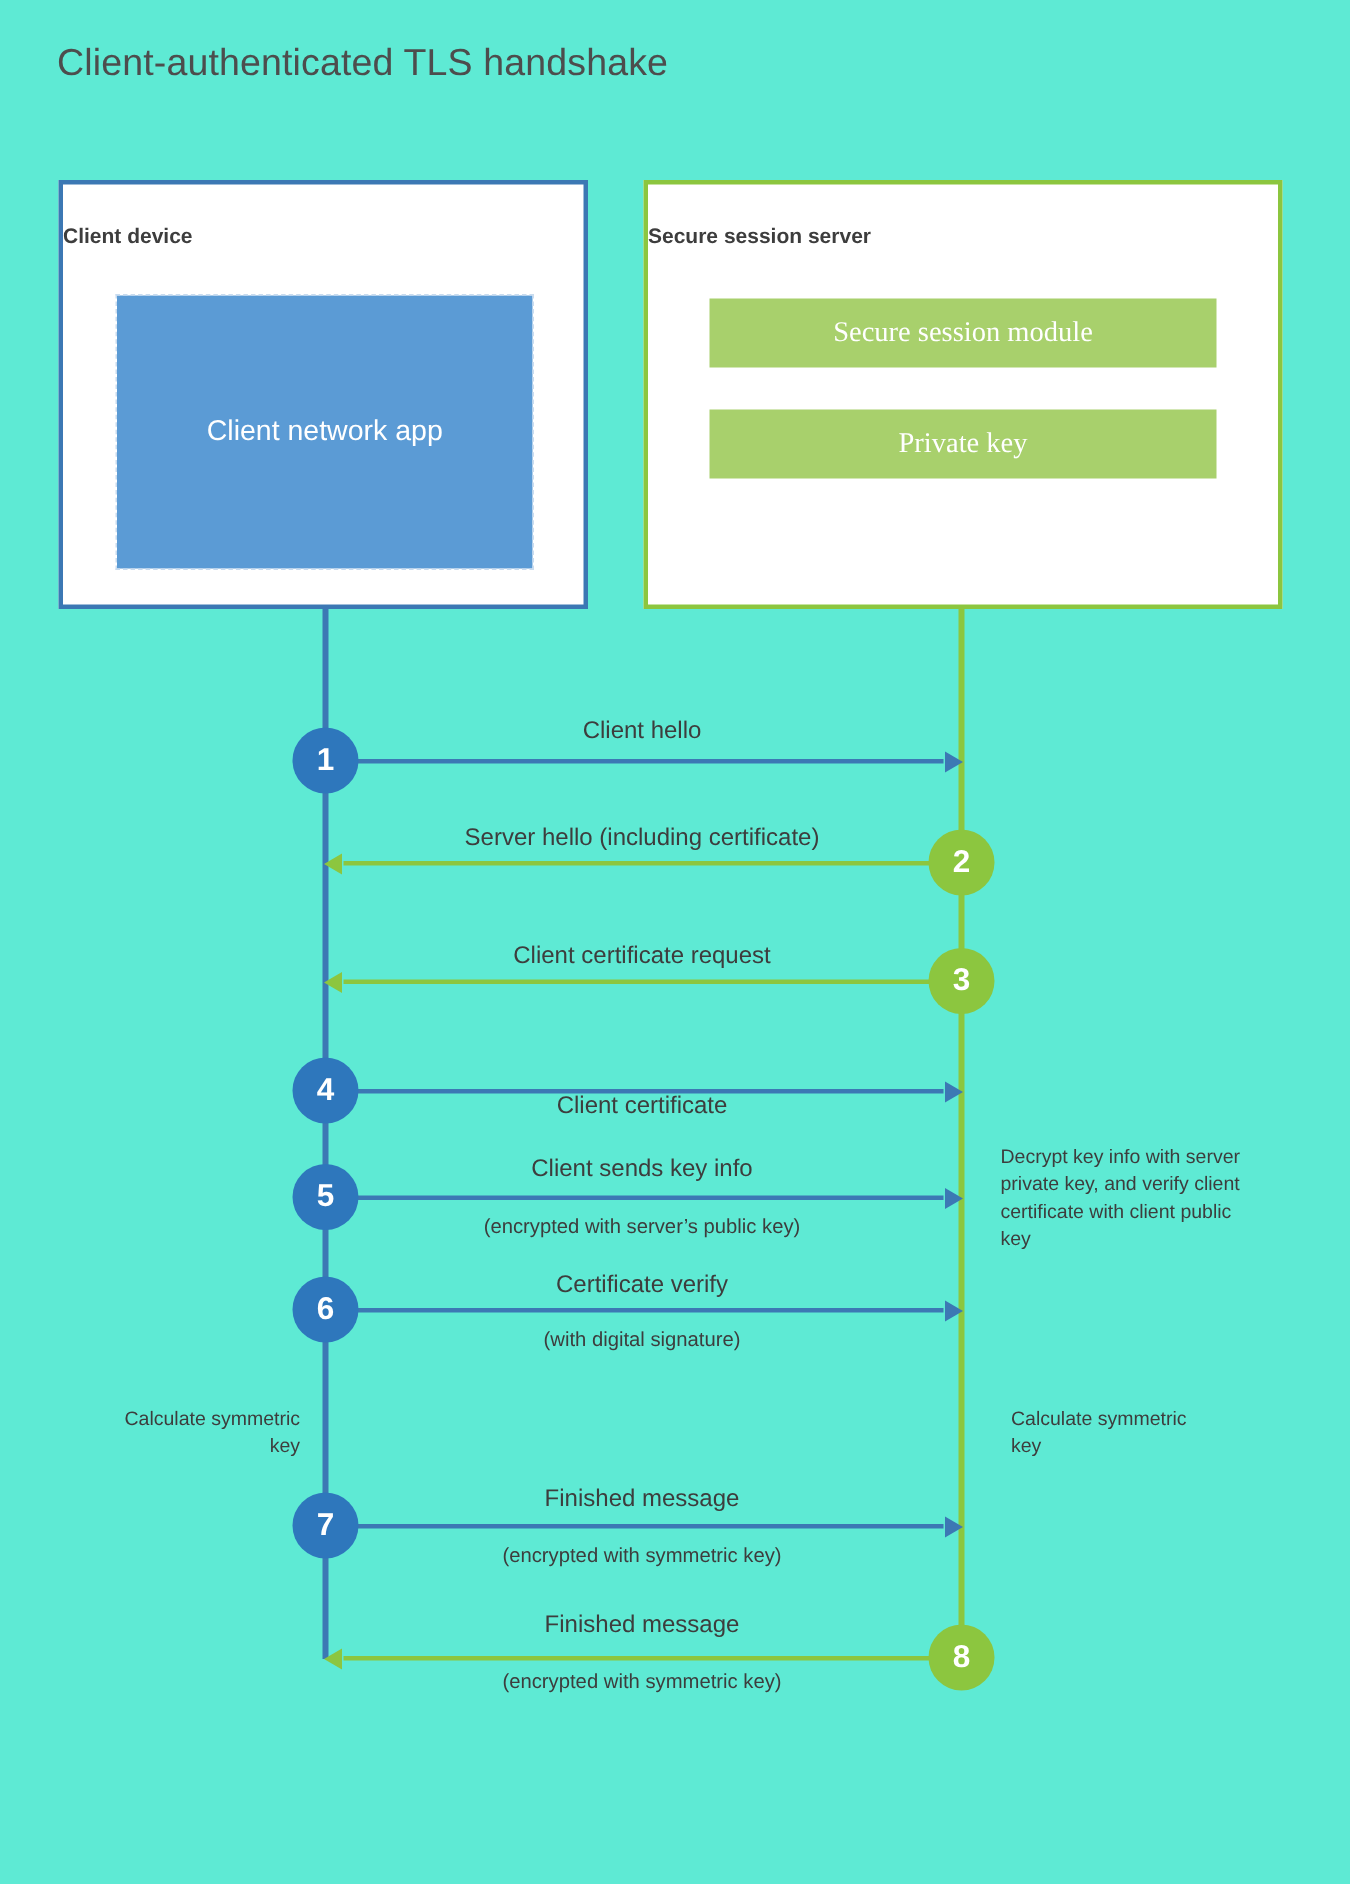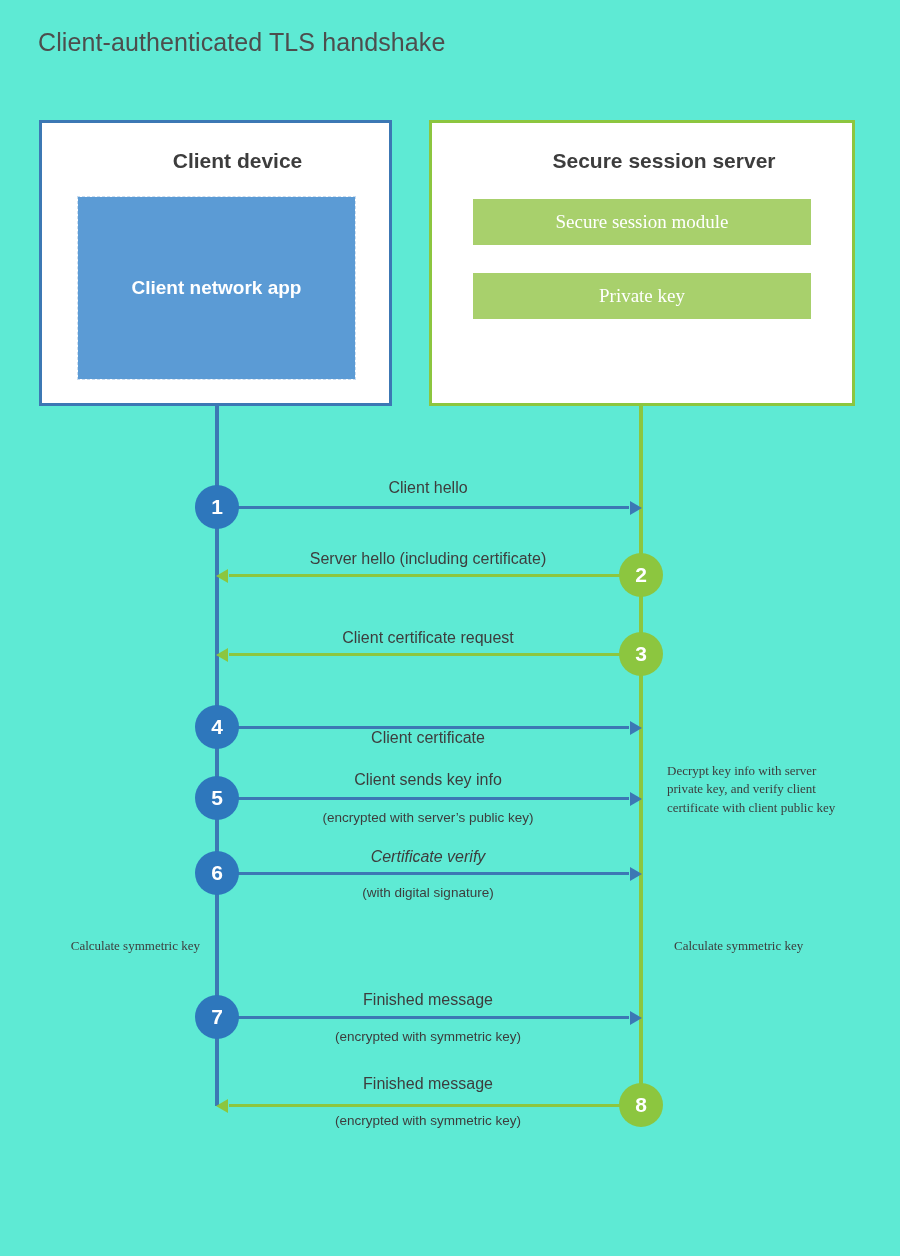--- a/index.html
+++ b/index.html
@@ -50,46 +50,45 @@
     top: 120px;
     width: 426px;
     height: 286px;
     border: 3px solid #8cc63f;
   }
   .actor-title {
     position: absolute;
     left: 0;
     right: 0;
     top: 26px;
-    text-align: center;
-    font-size: 21px;
+    text-align: left;
+    font-size: 14px;
     font-weight: bold;
     color: #3d3d3d;
-    padding-left: 44px;
   }
 
   
   .client-app {
     position: absolute;
     left: 36px;
     top: 74px;
     width: 277px;
     height: 182px;
     background: #5b9bd5;
     outline: 1px dashed #c9dcef;
     display: flex;
     align-items: center;
     justify-content: center;
   }
   .client-app-label {
     color: #ffffff;
     font-size: 19px;
     line-height: 1.32;
     text-align: left;
-    font-weight: 700;
+    font-weight: 400;
   }
 
   
   .server-bars {
     position: absolute;
     left: 41px;
     top: 76px;
     width: 338px;
   }
   .server-bar {
@@ -184,21 +183,20 @@
     white-space: nowrap;
     transform: translateX(-50%);
   }
 
   
   .side-note {
     position: absolute;
     font-size: 13px;
     line-height: 1.42;
     color: #3d3d3d;
-    font-family: Liberation Serif, serif;
   }
   .side-note.right-align { text-align: right; }
   .side-note.left-align  { text-align: left; }
 </style>
 </head>
 <body>
 
 <div id="stage">
 
   <div class="page-title">Client-authenticated TLS handshake</div>
@@ -248,21 +246,21 @@
   <div class="arrow blue to-right" style="left:217px; top:797px; width:412px;">
       <span class="head"></span>
     </div>
   <div class="msg-label" style="left:428px; top:771px;">Client sends key info</div>
   <div class="msg-sub" style="left:428px; top:810px;">(encrypted with server’s public key)</div>
   <div class="step-badge blue" style="left:195px; top:776px;">5</div>
 
   <div class="arrow blue to-right" style="left:217px; top:872px; width:412px;">
       <span class="head"></span>
     </div>
-  <div class="msg-label" style="left:428px; top:848px;font-style:italic;">Certificate verify</div>
+  <div class="msg-label" style="left:428px; top:848px;">Certificate verify</div>
   <div class="msg-sub" style="left:428px; top:885px;">(with digital signature)</div>
   <div class="step-badge blue" style="left:195px; top:851px;">6</div>
 
   <div class="arrow blue to-right" style="left:217px; top:1016px; width:412px;">
       <span class="head"></span>
     </div>
   <div class="msg-label" style="left:428px; top:991px;">Finished message</div>
   <div class="msg-sub" style="left:428px; top:1029px;">(encrypted with symmetric key)</div>
   <div class="step-badge blue" style="left:195px; top:995px;">7</div>
 

